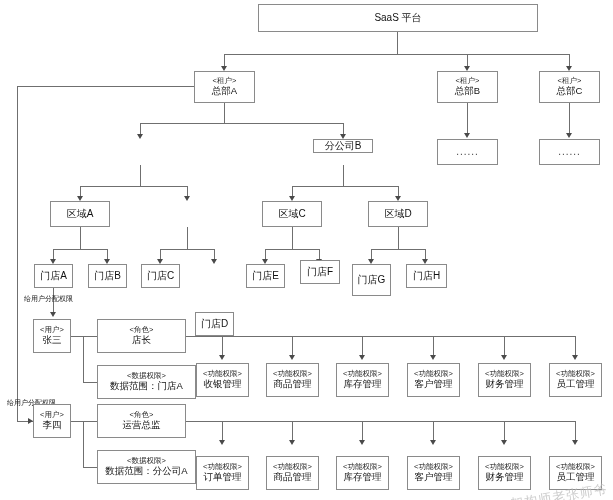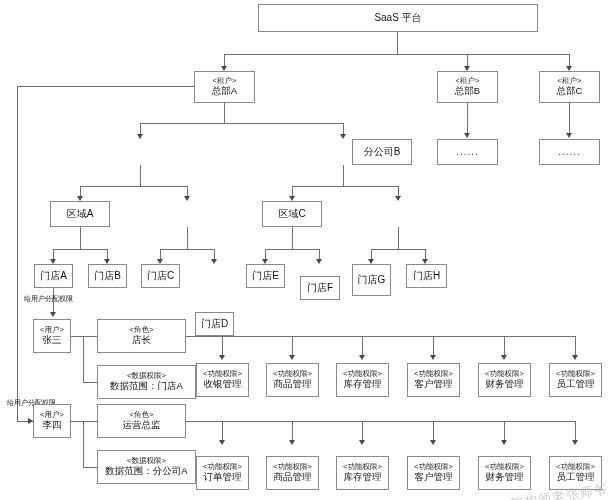--- a/index.html
+++ b/index.html
@@ -70,21 +70,21 @@
   <div class="hline" style="left:17px;top:86px;width:177px;"></div>
   <div class="vline" style="left:17px;top:86px;height:335px;"></div>
 
   <div class="vline" style="left:224px;top:103px;height:20px;"></div>
   <div class="hline" style="left:140px;top:123px;width:203px;"></div>
   <div class="vline" style="left:140px;top:123px;height:13px;"></div>
   <div class="arrow" style="left:136.5px;top:134px;"></div>
   <div class="vline" style="left:343px;top:123px;height:13px;"></div>
   <div class="arrow" style="left:339.5px;top:134px;"></div>
 
-  <div class="node single" style="left:313px;top:139px;width:60px;height:26px;margin-left:39px;">
+  <div class="node single" style="left:313px;top:139px;width:60px;height:14px;">
     <span class="nm">分公司B</span>
   </div>
 
   <div class="vline" style="left:140px;top:165px;height:21px;"></div>
   <div class="hline" style="left:80px;top:186px;width:107px;"></div>
   <div class="vline" style="left:80px;top:186px;height:12px;"></div>
   <div class="arrow" style="left:76.5px;top:196px;"></div>
   <div class="vline" style="left:187px;top:186px;height:12px;"></div>
   <div class="arrow" style="left:183.5px;top:196px;"></div>
 
@@ -94,20 +94,23 @@
   <div class="arrow" style="left:288.5px;top:196px;"></div>
   <div class="vline" style="left:398px;top:186px;height:12px;"></div>
   <div class="arrow" style="left:394.5px;top:196px;"></div>
 
   <div class="node single" style="left:50px;top:201px;width:60px;height:26px;">
     <span class="nm">区域A</span>
   </div>
   <div class="node single" style="left:262px;top:201px;width:60px;height:26px;">
     <span class="nm">区域C</span>
   </div>
+  <div class="node single" style="left:368px;top:201px;width:60px;height:26px;">
+    <span class="nm">区域D</span>
+  </div>
 
   <div class="vline" style="left:80px;top:227px;height:22px;"></div>
   <div class="hline" style="left:53px;top:249px;width:54px;"></div>
   <div class="vline" style="left:53px;top:249px;height:12px;"></div>
   <div class="arrow" style="left:49.5px;top:259px;"></div>
   <div class="vline" style="left:107px;top:249px;height:12px;"></div>
   <div class="arrow" style="left:103.5px;top:259px;"></div>
 
   <div class="vline" style="left:187px;top:227px;height:22px;"></div>
   <div class="hline" style="left:160px;top:249px;width:54px;"></div>
@@ -138,21 +141,21 @@
   </div>
   <div class="node single" style="left:141px;top:264px;width:39px;height:24px;">
     <span class="nm">门店C</span>
   </div>
   <div class="node single" style="left:195px;top:264px;width:39px;height:24px;margin-top:48px;">
     <span class="nm">门店D</span>
   </div>
   <div class="node single" style="left:246px;top:264px;width:39px;height:24px;">
     <span class="nm">门店E</span>
   </div>
-  <div class="node single" style="left:300px;top:276px;width:40px;height:24px;">
+  <div class="node single" style="left:300px;top:260px;width:40px;height:24px;">
     <span class="nm">门店F</span>
   </div>
   <div class="node single" style="left:352px;top:264px;width:39px;height:32px;">
     <span class="nm">门店G</span>
   </div>
   <div class="node single" style="left:406px;top:264px;width:41px;height:24px;">
     <span class="nm">门店H</span>
   </div>
 
   <div class="vline" style="left:53px;top:288px;height:26px;"></div>

